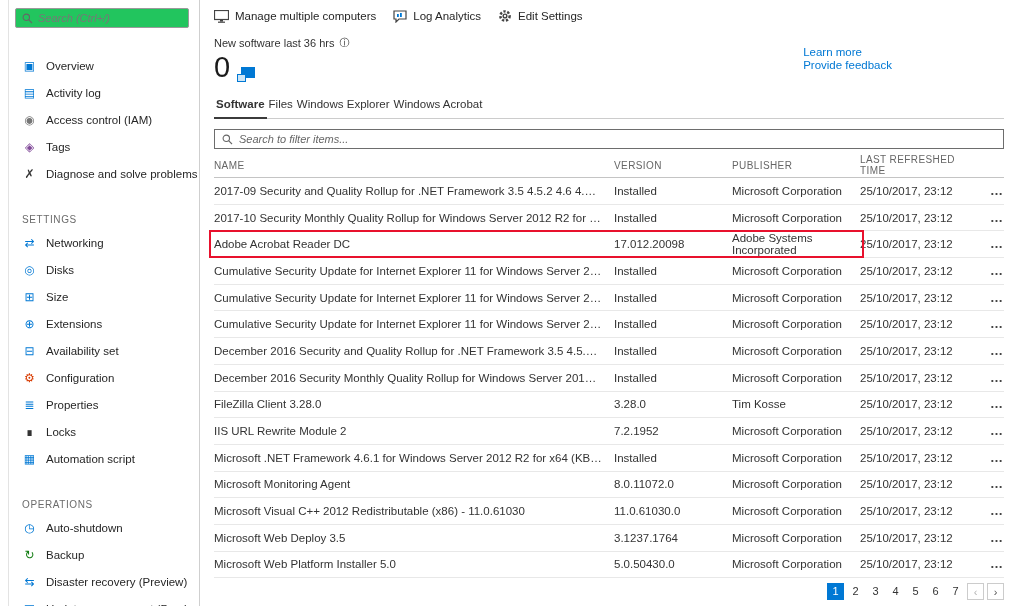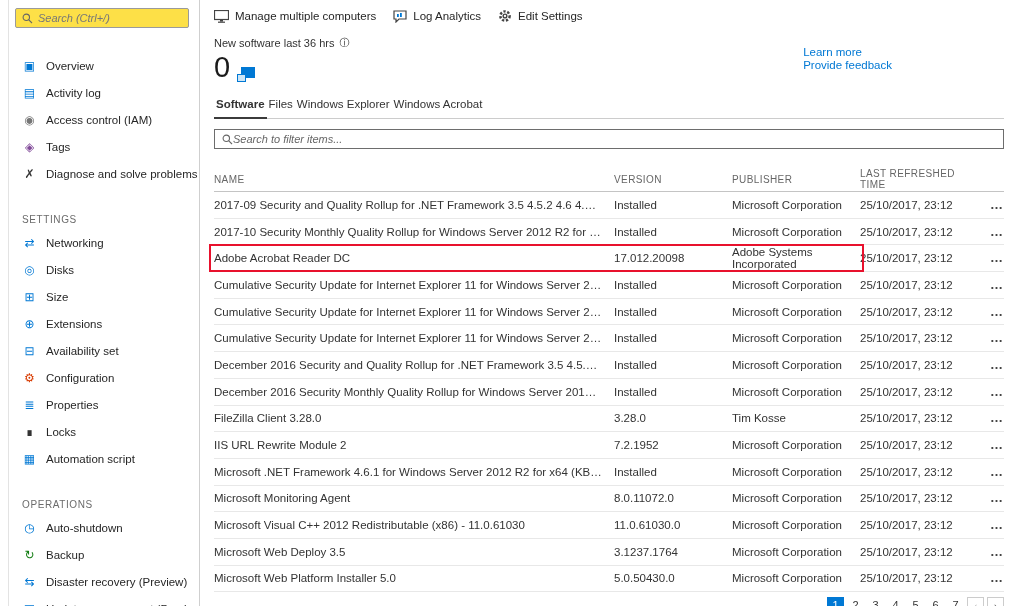--- a/index.html
+++ b/index.html
@@ -2,21 +2,21 @@
 <html><head>
 <meta charset="utf-8">
 <style>
   * { box-sizing: border-box; margin: 0; padding: 0; }
   html,body { width:1024px; height:606px; overflow:hidden; }
   body { font-family:"Liberation Sans", sans-serif; font-size:12px; color:#333; background:#fff; }
   .app { display:flex; height:100%; }
   .gutter { width:9px; border-right:1px solid #e3e3e3; }
   
   .sidebar { width:191px; border-right:1px solid #cfcfcf; padding-top:8px; position:relative; overflow:hidden; }
-  .side-search { display:flex; align-items:center; gap:5px; height:20px; margin:0 10px 0 6px; border:1px solid #9a9a9a; border-radius:2px; padding:0 6px; background:#fde047; }
+  .side-search { display:flex; align-items:center; gap:5px; height:20px; margin:0 10px 0 6px; border:1px solid #9a9a9a; border-radius:2px; padding:0 6px; background:#22c55e; }
   .side-search input { border:none; outline:none; width:100%; font-family:inherit; font-size:11px; color:#555; background:transparent; }
   .side-search input::placeholder { color:#777; font-style:italic; }
   #sidebar-items { margin-top:24px; }
   .sidebar-item { height:27px; display:flex; align-items:center; gap:9px; padding-left:13px; font-size:11.5px; color:#262626; cursor:pointer; white-space:nowrap; overflow:hidden; }
   .sidebar-item.selected { background:#dff0f9; }
   .side-icon { width:15px; min-width:15px; text-align:center; font-size:12px; line-height:1; }
   .section-label { margin-top:24px; height:18px; line-height:18px; padding-left:13px; font-size:10px; color:#6b6b6b; letter-spacing:.6px; }
   
   .main { flex:1; position:relative; padding:0 20px 0 14px; }
   .command-bar { display:flex; gap:17px; height:32px; align-items:center; }
@@ -25,25 +25,25 @@
   .summary { margin-top:4px; }
   .summary-label-row { font-size:11px; color:#333; display:flex; align-items:center; gap:5px; }
   .info-glyph { font-size:10px; color:#1a1a1a; }
   .summary-value-row { margin-top:2px; display:flex; align-items:flex-end; gap:7px; }
   .summary-value { font-size:29px; line-height:30px; color:#1a1a1a; }
   .links { position:absolute; top:46px; right:132px; display:flex; flex-direction:column; gap:1px; font-size:11.5px; }
   .link { color:#0078d4; cursor:pointer; text-decoration:none; }
   .tabs { display:flex; margin-top:16px; border-bottom:1px solid #ccc; }
   .tab { padding:0 2px 7px; font-size:11.5px; color:#333; cursor:pointer; }
   .tab.selected { border-bottom:2px solid #3b3b3b; margin-bottom:-1px; font-weight:bold; }
-  .filter { margin-top:10px; height:20px; border:1px solid #6d6d6d; display:flex; align-items:center; gap:0; padding:8px 7px; background:#fff; }
+  .filter { margin-top:10px; height:20px; border:1px solid #6d6d6d; display:flex; align-items:center; gap:6px; padding:8px 7px; background:#fff; }
   .filter input { flex:1; border:none; outline:none; font-family:inherit; font-size:11px; color:#444; background:transparent; }
   .filter input::placeholder { color:#666; font-style:italic; }
   
-  .table { margin-top:18px; }
+  .table { margin-top:4px; }
   .thead, .row { display:grid; grid-template-columns: 1fr 118px 128px 118px 26px; align-items:center; }
   .thead { height:25px; border-bottom:1px solid #c4c4c4; font-size:10px; color:#666; letter-spacing:.4px; }
   .row { height:26.7px; border-bottom:1px solid #e8e8e8; font-size:11.5px; color:#333; position:relative; }
   .cell-name { white-space:nowrap; overflow:hidden; text-overflow:ellipsis; padding-right:12px; }
   .row-menu { text-align:right; cursor:pointer; color:#444; font-weight:bold; font-size:13px; letter-spacing:1px; line-height:10px; }
   .row.highlighted::after { content:''; position:absolute; left:-5px; top:-1px; bottom:-1px; width:calc(100% - 139px); border:2px solid #e8112d; pointer-events:none; }
   
   .pagination { display:flex; justify-content:flex-end; align-items:center; gap:3px; margin-top:5px; font-size:11px; }
   .page-btn { min-width:17px; height:17px; line-height:17px; text-align:center; color:#333; cursor:pointer; }
   .page-btn.active { background:#0078d4; color:#fff; }

